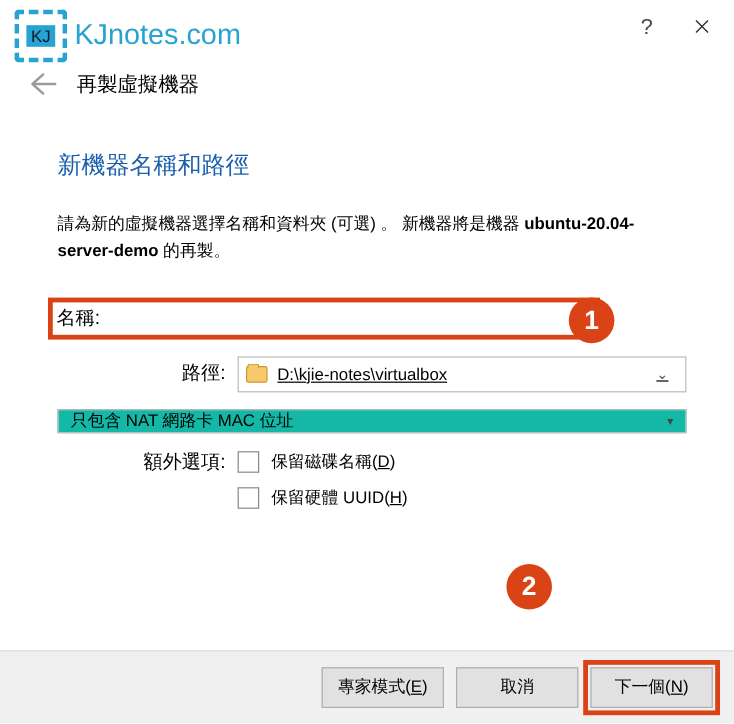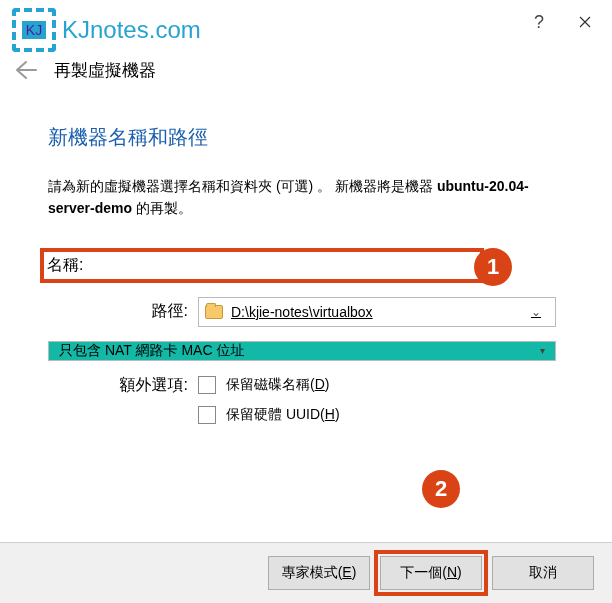--- a/index.html
+++ b/index.html
@@ -28,21 +28,21 @@
     height: 44px;
     border: 4px dashed #26a3d1;
     border-radius: 4px;
     display: flex;
     align-items: center;
     justify-content: center;
     position: relative;
   }
   .wm-inner {
     background: #26a3d1;
-    color: #4c1d95;
+    color: #0f172a;
     font-size: 14px;
     padding: 2px 4px;
     line-height: 1;
   }
   .titlebar {
     height: 44px;
     display: flex;
     justify-content: flex-end;
     align-items: center;
     padding-right: 4px;
@@ -53,33 +53,33 @@
     display: flex;
     align-items: center;
     justify-content: center;
     color: #444;
     font-size: 18px;
   }
   .header-row {
     display: flex;
     align-items: center;
     gap: 14px;
-    padding: 12px 12px 6px 12px;
+    padding: 12px 12px 6px 22px;
   }
   .back-arrow {
     width: 28px;
     height: 28px;
     color: #8a8a8a;
     display: flex;
     align-items: center;
     justify-content: center;
   }
   .header-text { font-size: 17px; }
   .content {
-    padding: 34px 56px 10px 48px;
+    padding: 34px 40px 10px 48px;
   }
   .section-title {
     color: #1a5fad;
     font-size: 20px;
     margin-bottom: 24px;
   }
   .description {
     font-size: 14px;
     line-height: 1.6;
     margin-bottom: 28px;
@@ -306,15 +306,15 @@
 
   </div>
 </div>
 
 <div class="badge badge1">1</div>
 <div class="badge badge2">2</div>
 
 <div class="footer-sep"></div>
 <div class="footer">
   <button class="btn"><span>專家模式(</span><span class="underline">E</span><span>)</span></button>
+  <button class="btn">取消</button>
   <button class="btn btn-highlight"><span>下一個(</span><span class="underline">N</span><span>)</span></button>
-  <button class="btn">取消</button>
 </div>
 
 </body></html>

